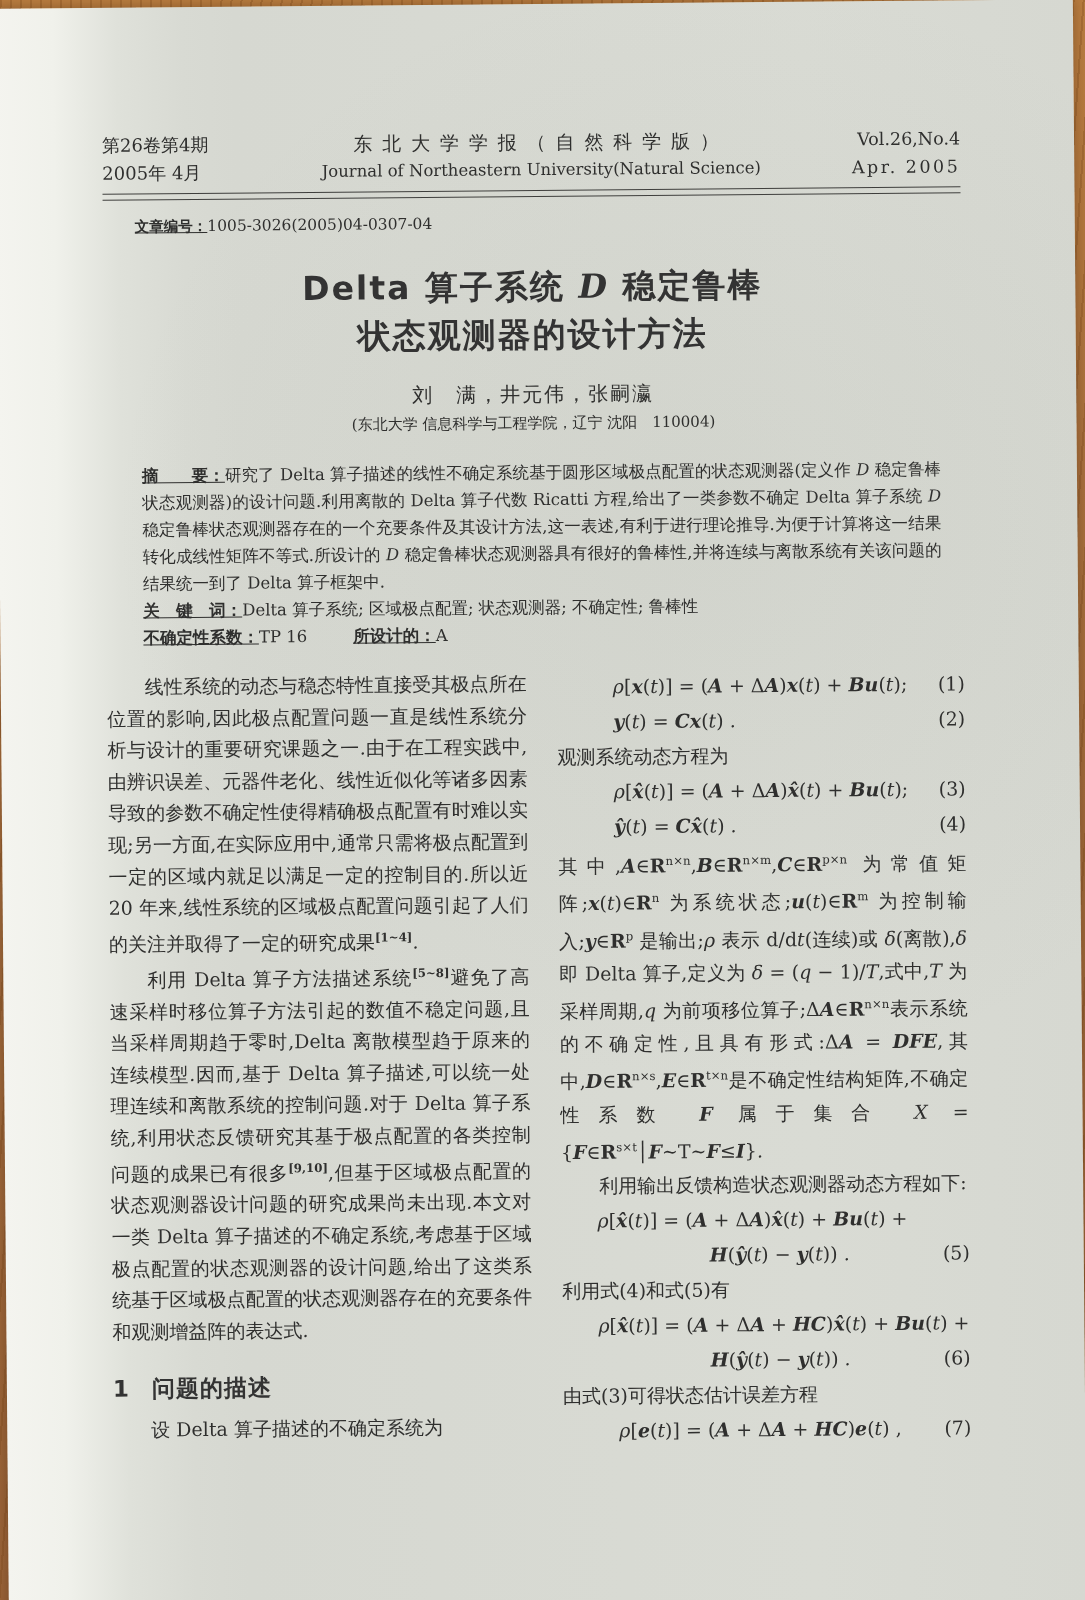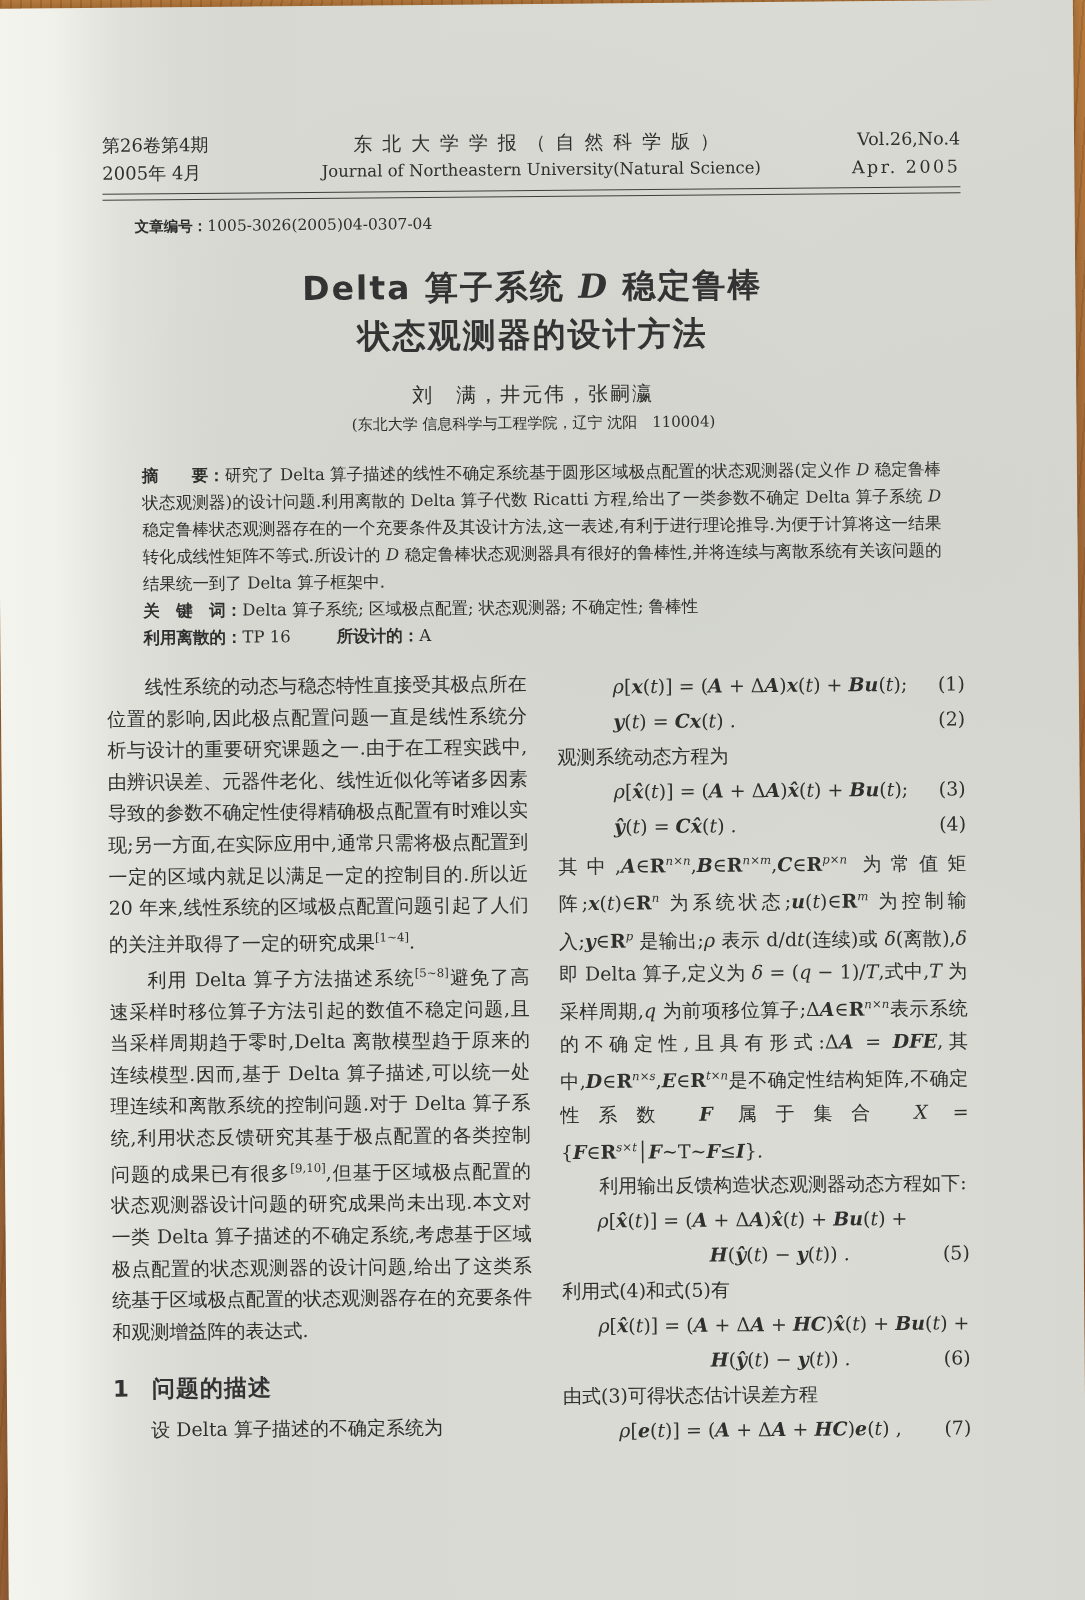--- a/index.html
+++ b/index.html
@@ -40,21 +40,21 @@
     font-family:"DejaVu Sans","Liberation Sans",sans-serif;
     font-weight:600;color:#333;}
   .title-l1,.title-l2{font-size:33px;letter-spacing:2px;line-height:48px;}
   .title-block .it{font-family:"DejaVu Serif","Liberation Serif",serif;font-weight:600;}
 
   .authors{margin-top:22px;text-align:center;font-size:20px;letter-spacing:2px;}
   .affil{margin-top:6px;text-align:center;font-size:15px;}
 
   .abstract{margin-top:26px;padding-left:37px;padding-right:22px;font-size:16.5px;line-height:27px;text-align:justify;}
   .abstract p{margin:0;}
-  .lab{font-family:"DejaVu Sans","Liberation Sans",sans-serif;font-weight:600;}
+  .lab{font-family:"DejaVu Sans","Liberation Sans",sans-serif;font-weight:600;text-decoration:underline;}
   .clc-gap{display:inline-block;width:46px;}
 
   
   .columns{position:relative;margin-top:20px;width:100%;}
   .col-left{position:absolute;left:0;top:0;width:420px;}
   .col-right{position:absolute;left:450px;top:2px;width:408px;}
   .body-p{margin:0;font-size:19px;line-height:31.6px;text-align:justify;}
   .indent{text-indent:2em;}
   .sec{margin:26px 0 10px 0;font-family:"DejaVu Sans","Liberation Sans",sans-serif;
     font-weight:600;font-size:23px;color:#333;letter-spacing:1px;}
@@ -63,22 +63,22 @@
   .eq-row{display:flex;align-items:baseline;font-size:19px;line-height:35px;}
   .eq-body{flex:1;padding-left:56px;white-space:nowrap;}
   .eq-body.pl1{padding-left:36px;}
   .eq-body.pl2{padding-left:148px;}
   .eq-num{width:40px;text-align:right;}
   .rc-text{margin:1px 0;font-size:19px;line-height:33px;text-align:justify;}
 
   .bi{font-style:italic;font-weight:bold;}
   .it{font-style:italic;}
   .bf{font-weight:bold;}
-  .sup{font-size:0.62em;vertical-align:super;font-style:italic;}
-  .rsup{font-size:0.62em;vertical-align:super;}
+  .sup{font-size:0.62em;vertical-align:super;}
+  .rsup{font-size:0.62em;vertical-align:super;font-weight:bold;}
 </style>
 </head>
 <body>
 
 <div class="photo">
   <div class="paper">
     <div class="content">
 
       <div class="jheader">
         <div class="jh-left">
@@ -104,21 +104,21 @@
         <div class="title-l1"><span>Delta 算子系统 </span><span class="it">D</span><span> 稳定鲁棒</span></div>
         <div class="title-l2">状态观测器的设计方法</div>
       </div>
 
       <div class="authors">刘　满，井元伟，张嗣瀛</div>
       <div class="affil">(东北大学 信息科学与工程学院，辽宁 沈阳　110004)</div>
 
       <div class="abstract">
         <p><span class="lab">摘　　要：</span><span><span>研究了 Delta 算子描述的线性不确定系统基于圆形区域极点配置的状态观测器(定义作 </span><span class="it">D</span><span> 稳定鲁棒状态观测器)的设计问题.利用离散的 Delta 算子代数 Ricatti 方程,给出了一类参数不确定 Delta 算子系统 </span><span class="it">D</span><span> 稳定鲁棒状态观测器存在的一个充要条件及其设计方法,这一表述,有利于进行理论推导.为便于计算将这一结果转化成线性矩阵不等式.所设计的 </span><span class="it">D</span><span> 稳定鲁棒状态观测器具有很好的鲁棒性,并将连续与离散系统有关该问题的结果统一到了 Delta 算子框架中.</span></span></p>
         <p><span class="lab">关　键　词：</span><span><span>Delta 算子系统; 区域极点配置; 状态观测器; 不确定性; 鲁棒性</span></span></p>
-        <p><span class="lab">利用离散的：</span><span>TP 16</span><span class="clc-gap"></span><span class="lab">所设计的：</span><span>A</span></p>
+        <p><span class="lab">不确定性系数：</span><span>TP 16</span><span class="clc-gap"></span><span class="lab">所设计的：</span><span>A</span></p>
       </div>
 
       <div class="columns">
         <div class="col-left">
           <p class="body-p indent"><span>线性系统的动态与稳态特性直接受其极点所在位置的影响,因此极点配置问题一直是线性系统分析与设计的重要研究课题之一.由于在工程实践中,由辨识误差、元器件老化、线性近似化等诸多因素导致的参数不确定性使得精确极点配置有时难以实现;另一方面,在实际应用中,通常只需将极点配置到一定的区域内就足以满足一定的控制目的.所以近 20 年来,线性系统的区域极点配置问题引起了人们的关注并取得了一定的研究成果</span><span class="rsup">[1~4]</span><span>.</span></p>
           <p class="body-p indent"><span>利用 Delta 算子方法描述系统</span><span class="rsup">[5~8]</span><span>避免了高速采样时移位算子方法引起的数值不稳定问题,且当采样周期趋于零时,Delta 离散模型趋于原来的连续模型.因而,基于 Delta 算子描述,可以统一处理连续和离散系统的控制问题.对于 Delta 算子系统,利用状态反馈研究其基于极点配置的各类控制问题的成果已有很多</span><span class="rsup">[9,10]</span><span>,但基于区域极点配置的状态观测器设计问题的研究成果尚未出现.本文对一类 Delta 算子描述的不确定系统,考虑基于区域极点配置的状态观测器的设计问题,给出了这类系统基于区域极点配置的状态观测器存在的充要条件和观测增益阵的表达式.</span></p>
           <h2 class="sec"><span>1</span><span class="sec-t">问题的描述</span></h2>
           <p class="body-p indent">设 Delta 算子描述的不确定系统为</p>
         </div>
 

